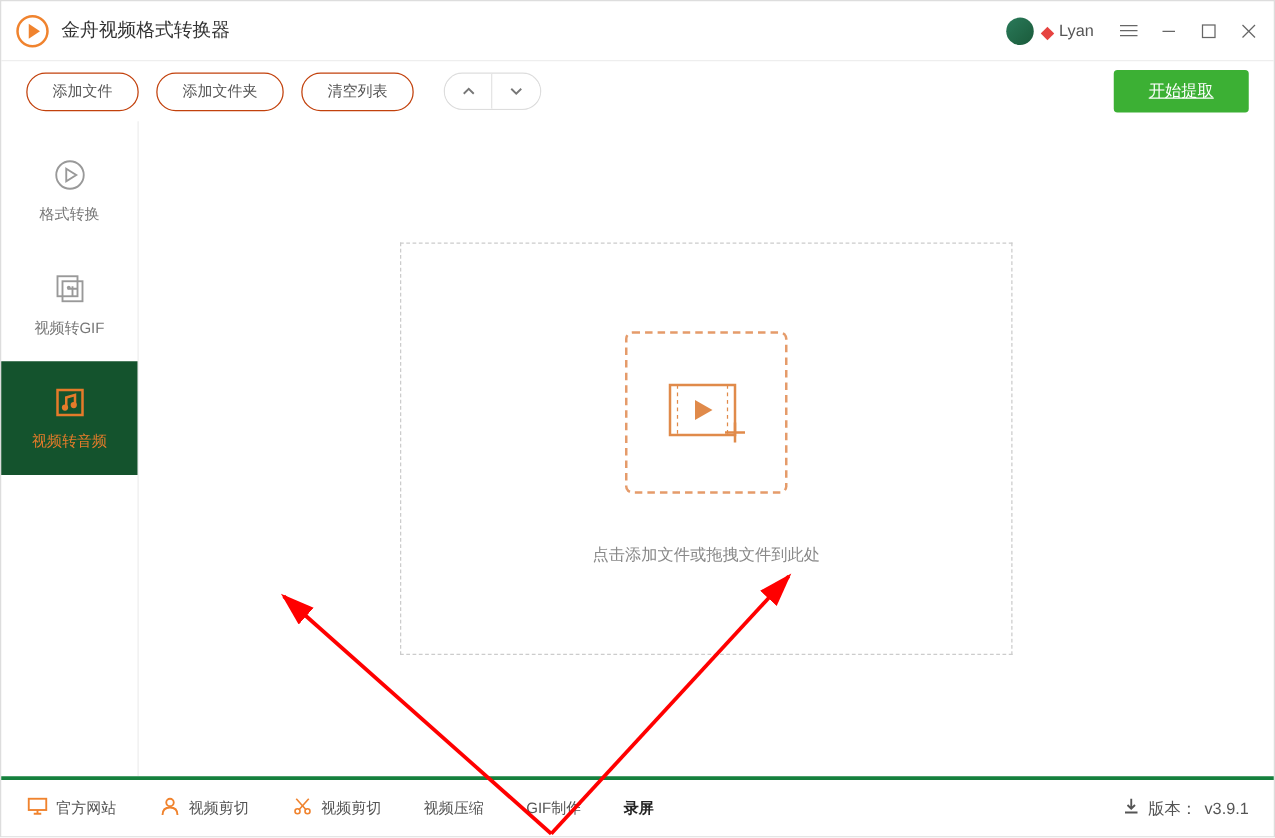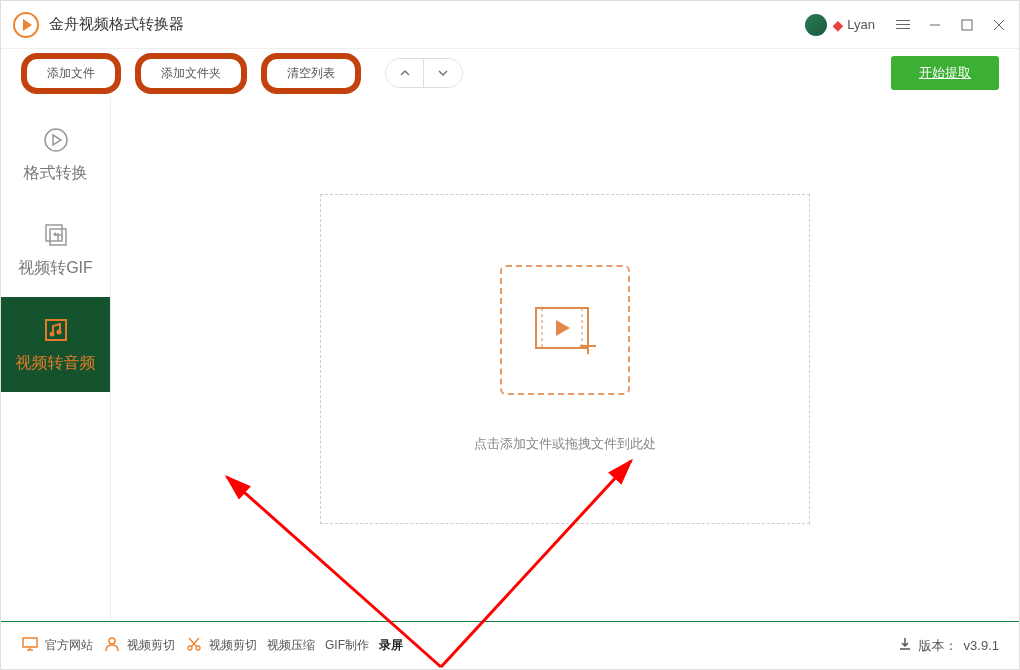--- a/index.html
+++ b/index.html
@@ -12,40 +12,40 @@
 .titlebar-spacer { flex: 1; }
 .avatar { width: 22px; height: 22px; border-radius: 50%; background: linear-gradient(135deg,#2a7a5a,#1a5a3a); margin-right: 6px; }
 .premium-icon { color: #e64340; font-size: 14px; margin-right: 4px; }
 .username { color: #555; margin-right: 20px; }
 .win-controls { display: flex; gap: 16px; align-items: center; }
 .win-btn { width: 16px; height: 16px; display: flex; align-items: center; justify-content: center; color: #666; cursor: pointer; }
 .hamburger { display: flex; flex-direction: column; gap: 3px; }
 .hamburger div { width: 14px; height: 1px; background: #666; }
 
 .toolbar { height: 48px; display: flex; align-items: center; padding: 0 20px; gap: 14px; }
-.pill-btn { padding: 6px 20px; border: 6px solid #c2410c; border-radius: 16px; background: #fff; color: #555; cursor: pointer; font-size: 12px; }
+.pill-btn { padding: 6px 20px; border: 1px solid #c2410c; border-radius: 16px; background: #fff; color: #555; cursor: pointer; font-size: 12px; }
 .arrow-group { display: flex; border: 1px solid #ddd; border-radius: 16px; overflow: hidden; margin-left: 10px; }
 .arrow-btn { width: 38px; height: 28px; display: flex; align-items: center; justify-content: center; background: #fff; cursor: pointer; color: #666; }
 .arrow-group .arrow-btn:first-child { border-right: 1px solid #ddd; }
 .toolbar-spacer { flex: 1; }
 .start-btn { background: #3cb034; color: #fff; padding: 8px 28px; border-radius: 3px; border: none; cursor: pointer; font-size: 13px; text-decoration: underline; }
 
 .body { flex: 1; display: flex; min-height: 0; }
 .sidebar { width: 110px; border-right: 1px solid #eee; display: flex; flex-direction: column; padding-top: 10px; }
 .side-item { display: flex; flex-direction: column; align-items: center; gap: 8px; padding: 18px 0; cursor: pointer; color: #777; }
 .side-item.active { background: #14532d; color: #e57b2a; }
 .side-icon { width: 30px; height: 30px; display: flex; align-items: center; justify-content: center; }
-.side-label { font-size: 16px; }
+.side-label { font-size: 12px; }
 
 .main { flex: 1; position: relative; display: flex; align-items: center; justify-content: center; }
 .dropzone { width: 490px; height: 330px; border: 1px dashed #ccc; display: flex; flex-direction: column; align-items: center; justify-content: center; gap: 40px; }
 .dz-inner { width: 130px; height: 130px; border: 2px dashed #e59b6a; border-radius: 6px; display: flex; align-items: center; justify-content: center; cursor: pointer; }
 .dz-text { color: #888; font-size: 13px; }
 
-.footer { height: 48px; border-top: 1px solid #15803d; display: flex; align-items: center; padding: 0 20px; gap: 10px; }
+.footer { height: 48px; border-top: 3px solid #15803d; display: flex; align-items: center; padding: 0 20px; gap: 34px; }
 .footer-link { display: flex; align-items: center; gap: 6px; color: #555; cursor: pointer; font-size: 12px; }
 .footer-link.active { font-weight: bold; color: #222; }
 .footer-icon { color: #f0832e; }
 .footer-spacer { flex: 1; }
 .version { display: flex; align-items: center; gap: 6px; color: #555; font-size: 13px; cursor: pointer; }
 
 svg.arrow-annot { position: absolute; pointer-events: none; }
 </style>
 </head>
 <body>

